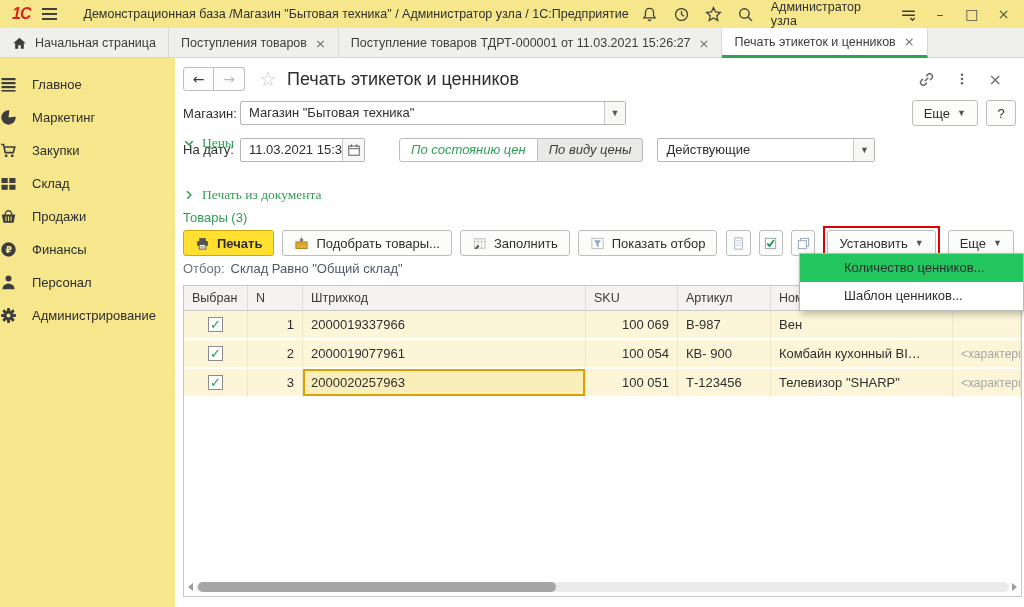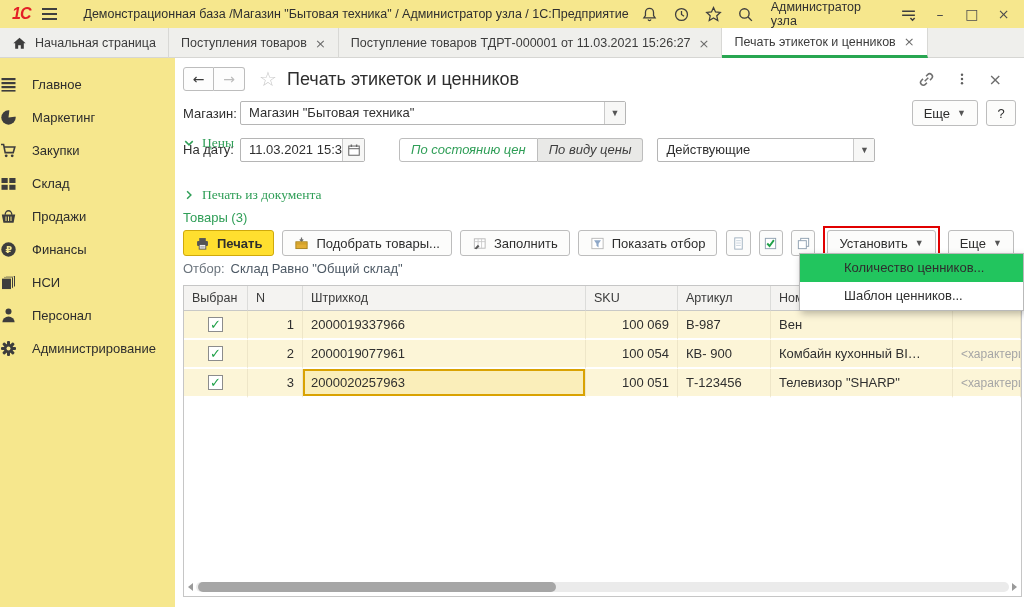--- a/index.html
+++ b/index.html
@@ -248,30 +248,20 @@
       <span>Продажи</span>
     </div>
     <div class="side-item">
       <span>
         <svg width="17" height="17" viewBox="0 0 17 17">
           <circle cx="8.5" cy="8.5" r="7.2" fill="#3d3d3d"></circle>
           <text x="8.7" y="12" font-size="9.5" font-weight="bold" fill="#f6e78d" text-anchor="middle" font-family="DejaVu Sans, sans-serif">₽</text>
         </svg>
       </span>
       <span>Финансы</span>
-    </div>
-    <div class="side-item">
-      <span>
-        <svg width="17" height="17" viewBox="0 0 17 17">
-          <rect x="5.5" y="1.5" width="10" height="11.5" fill="#3d3d3d" stroke="#f6e78d"></rect>
-          <rect x="3.5" y="2.8" width="10" height="11.5" fill="#3d3d3d" stroke="#f6e78d"></rect>
-          <rect x="1.5" y="4.1" width="10" height="11.5" fill="#3d3d3d" stroke="#f6e78d"></rect>
-        </svg>
-      </span>
-      <span>НСИ</span>
     </div>
     <div class="side-item">
       <span>
         <svg width="17" height="17" viewBox="0 0 17 17" fill="#3d3d3d">
           <circle cx="8.5" cy="4.6" r="3"></circle>
           <path d="M2.4 15.2 a6.1 5.6 0 0 1 12.2 0 Z"></path>
         </svg>
       </span>
       <span>Персонал</span>
     </div>

